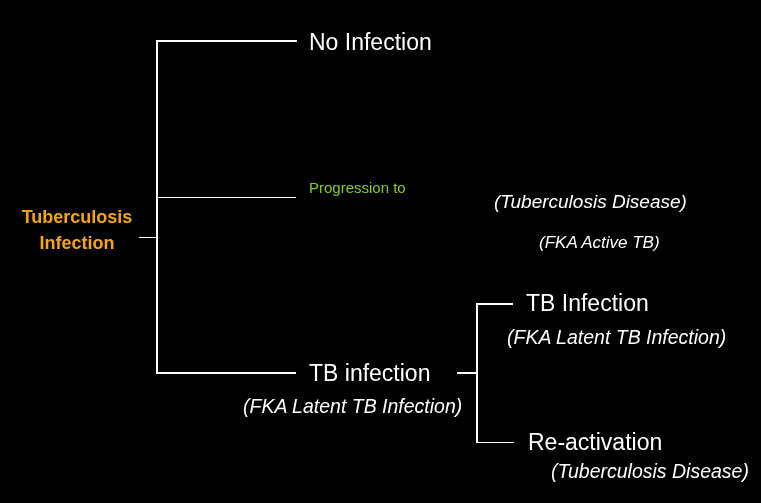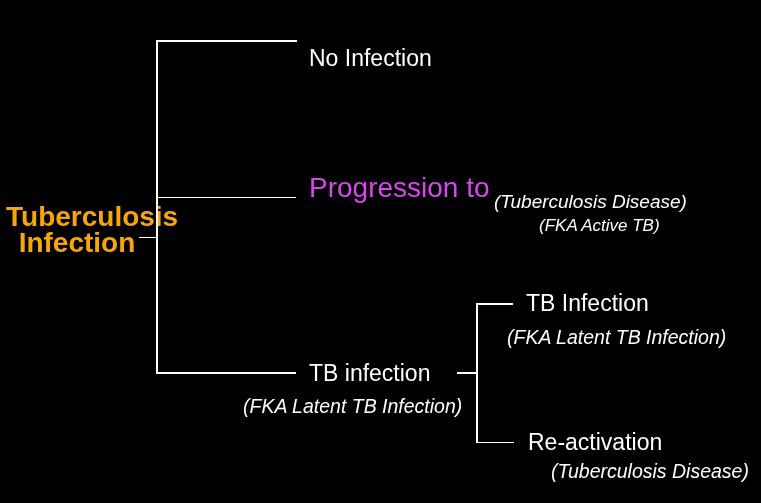--- a/index.html
+++ b/index.html
@@ -21,22 +21,22 @@
   }
   .label {
     position: absolute;
     color: #FFFFFF;
     font-size: 23px;
     line-height: 24px;
     white-space: nowrap;
   }
   .label-multi {
     position: absolute;
-    color: #d946ef;
-    font-size: 28px;
+    color: #84cc16;
+    font-size: 15px;
     line-height: 28px;
     white-space: nowrap;
   }
   .note {
     position: absolute;
     color: #FFFFFF;
     font-style: italic;
     font-size: 19.5px;
     line-height: 22px;
     white-space: nowrap;
@@ -48,47 +48,47 @@
     color: #ffffff;
   }
   .root-label {
     position: absolute;
     left: 6px;
     top: 204px;
     width: 142px;
     text-align: center;
     color: #F6A60A;
     font-weight: bold;
-    font-size: 28px;
+    font-size: 18px;
     line-height: 26px;
   }
 </style>
 </head>
 <body>
 
 <div class="canvas">
 
   <div class="root-label">
     <div>Tuberculosis</div>
     <div>Infection</div>
   </div>
 
   <div class="line" style="left:139px; top:236.5px; width:17px; height:1.5px;"></div>
   <div class="line" style="left:156px; top:40px; width:1.5px; height:333.5px;"></div>
   <div class="line" style="left:156px; top:40px; width:141px; height:1.5px;"></div>
   <div class="line" style="left:156px; top:196.5px; width:140px; height:1.5px;"></div>
   <div class="line" style="left:156px; top:372px; width:140px; height:1.5px;"></div>
 
-  <div class="label" style="left:309px; top:30px;margin-top:16px;">No Infection</div>
+  <div class="label" style="left:309px; top:30px;">No Infection</div>
 
   <div class="label-multi" style="left:309px; top:174px;">
     <div>Progression to</div>
   </div>
   <div class="note" style="left:494px; top:191px; font-size:19px;">(Tuberculosis Disease)</div>
-  <div class="note note-small" style="left:539px; top:215px;">(FKA Active TB)</div>
+  <div class="note note-small" style="left:539px; top:232px;">(FKA Active TB)</div>
 
   <div class="label" style="left:309px; top:361px;">TB infection</div>
   <div class="note" style="left:243px; top:395px;">(FKA Latent TB Infection)</div>
 
   <div class="line" style="left:457px; top:372px; width:20px; height:1.5px;"></div>
   <div class="line" style="left:476px; top:303px; width:1.5px; height:140px;"></div>
   <div class="line" style="left:476px; top:303px; width:37px; height:1.5px;"></div>
   <div class="line" style="left:476px; top:441.5px; width:38px; height:1.5px;"></div>
 
   <div class="label" style="left:526px; top:291px;">TB Infection</div>

